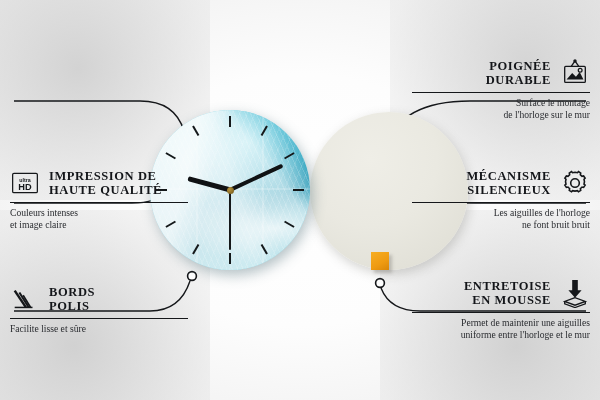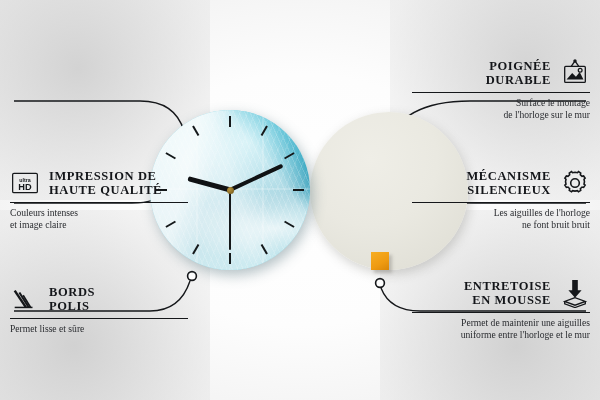--- a/index.html
+++ b/index.html
@@ -262,21 +262,21 @@
           <path d="M5 7 L17 25" stroke-width="2.6"></path>
           <path d="M10 9 L20 25" stroke-width="2.2"></path>
           <path d="M14 12 L22 25" stroke-width="1.8"></path>
           <path d="M5 25 H24" stroke-width="1.6"></path>
         </svg>
       </span>
       <span class="feat-title">BORDS
 POLIS</span>
     </div>
     <div class="feat-rule"></div>
-    <div class="feat-desc">Permet lisse et sûre</div>
+    <div class="feat-desc">Facilite lisse et sûre</div>
   </div>
 
   <div class="feature right" style="top:58px;">
     <div class="feat-head">
       <span class="icon">
         <svg width="30" height="30" viewBox="0 0 32 32" fill="none" stroke="#15171a" stroke-width="1.4">
           <path d="M16 3 L12 9"></path>
             <path d="M16 3 L20 9"></path>
           <circle cx="16" cy="3.2" r="1.1" fill="#15171a"></circle>
           <rect x="5" y="9" width="22" height="17" rx="1"></rect>

